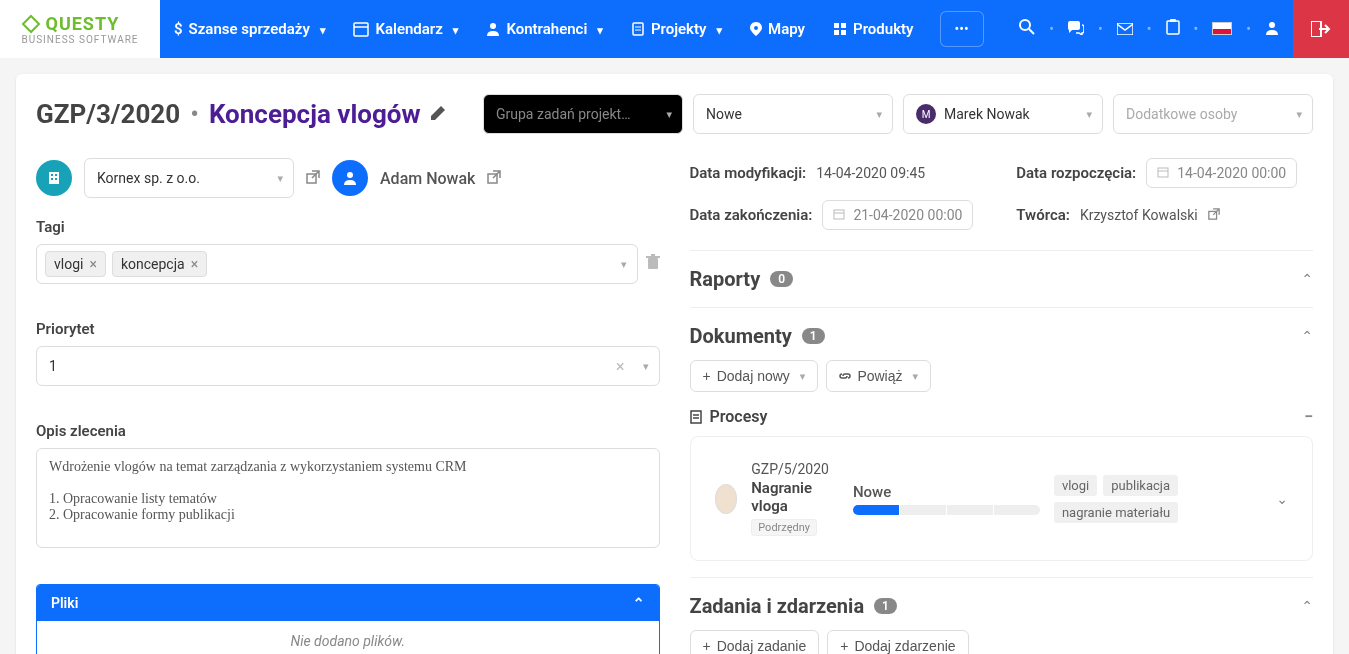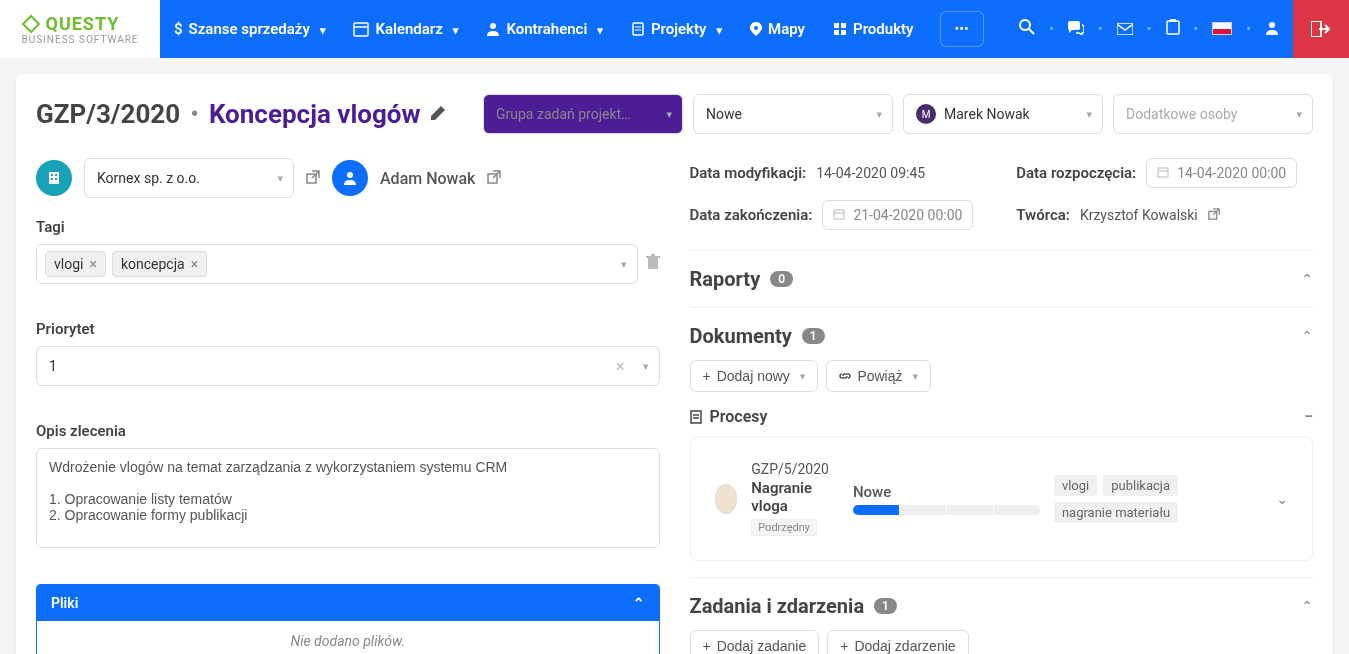--- a/index.html
+++ b/index.html
@@ -24,21 +24,21 @@
   
   
   .header-row { display: flex; align-items: center; gap: 10px; margin-bottom: 24px; }
   .title-block { flex: 1; display: flex; align-items: center; gap: 10px; }
   .title-main { font-size: 26px; font-weight: 700; color: #444; }
   .title-sub { font-size: 26px; color: #4c1d95; font-weight: 700; text-align: right; }
   .title-sep { font-size: 26px; color: #888; font-weight: 400; }
   .edit-icon { color: #555; cursor: pointer; font-size: 16px; }
   
   .select-box { border: 1px solid #ddd; border-radius: 6px; height: 40px; display: flex; align-items: center; padding: 0 12px; background: #fff; position: relative; cursor: pointer; }
-  .select-box.muted { background: #4c1d95; color: #888; }
+  .select-box.muted { background: #000000; color: #888; }
   .select-chevron { position: absolute; right: 10px; color: #aaa; font-size: 11px; }
   .select-avatar { width: 20px; height: 20px; border-radius: 50%; background: #4a2c6b; margin-right: 8px; display: inline-flex; align-items: center; justify-content: center; color: #fff; font-size: 10px; }
   
   
   .cols { display: flex; gap: 30px; }
   .col-left { flex: 1; }
   .col-right { flex: 1; }
   
   
   .company-row { display: flex; align-items: center; gap: 12px; margin-bottom: 20px; }
@@ -53,21 +53,21 @@
   
   .tags-row { display: flex; align-items: center; gap: 8px; }
   .tags-input { flex: 1; border: 1px solid #ddd; border-radius: 6px; min-height: 40px; display: flex; align-items: center; padding: 4px 8px; gap: 6px; position: relative; }
   .tag-chip { background: #f0f0f0; border: 1px solid #ddd; border-radius: 4px; padding: 4px 8px; display: flex; align-items: center; gap: 6px; font-size: 14px; }
   .tag-x { color: #888; cursor: pointer; font-size: 14px; }
   .trash-icon { color: #bbb; cursor: pointer; font-size: 16px; }
   
   .input-clear { border: 1px solid #ddd; border-radius: 6px; height: 40px; display: flex; align-items: center; padding: 0 12px; position: relative; }
   .clear-x { position: absolute; right: 34px; color: #bbb; cursor: pointer; font-size: 16px; }
   
-  .textarea { border: 1px solid #ddd; border-radius: 6px; width: 100%; padding: 10px 12px; font-family: Liberation Sans, sans-serif; font-size: 14px; color: #555; resize: vertical; min-height: 100px; white-space: pre-wrap; }
+  .textarea { border: 1px solid #ddd; border-radius: 6px; width: 100%; padding: 10px 12px; font-family: Liberation Serif, serif; font-size: 14px; color: #555; resize: vertical; min-height: 100px; white-space: pre-wrap; }
   
   
   .panel { border: 1px solid #0d6efd; border-radius: 4px; overflow: hidden; margin-top: 4px; }
   .panel-header { background: #0d6efd; color: #fff; padding: 10px 14px; display: flex; justify-content: space-between; align-items: center; font-weight: 600; cursor: pointer; }
   .panel-body { background: #f8f8f8; }
   .panel-empty { text-align: center; padding: 12px; font-style: italic; color: #888; background: #fff; border-bottom: 1px solid #ddd; }
   .panel-actions { padding: 10px; }
   .btn-green { background: #28a745; color: #fff; border: none; border-radius: 4px; padding: 8px 14px; cursor: pointer; display: inline-flex; align-items: flex-start; gap: 6px; font-size: 14px; }
   
   

